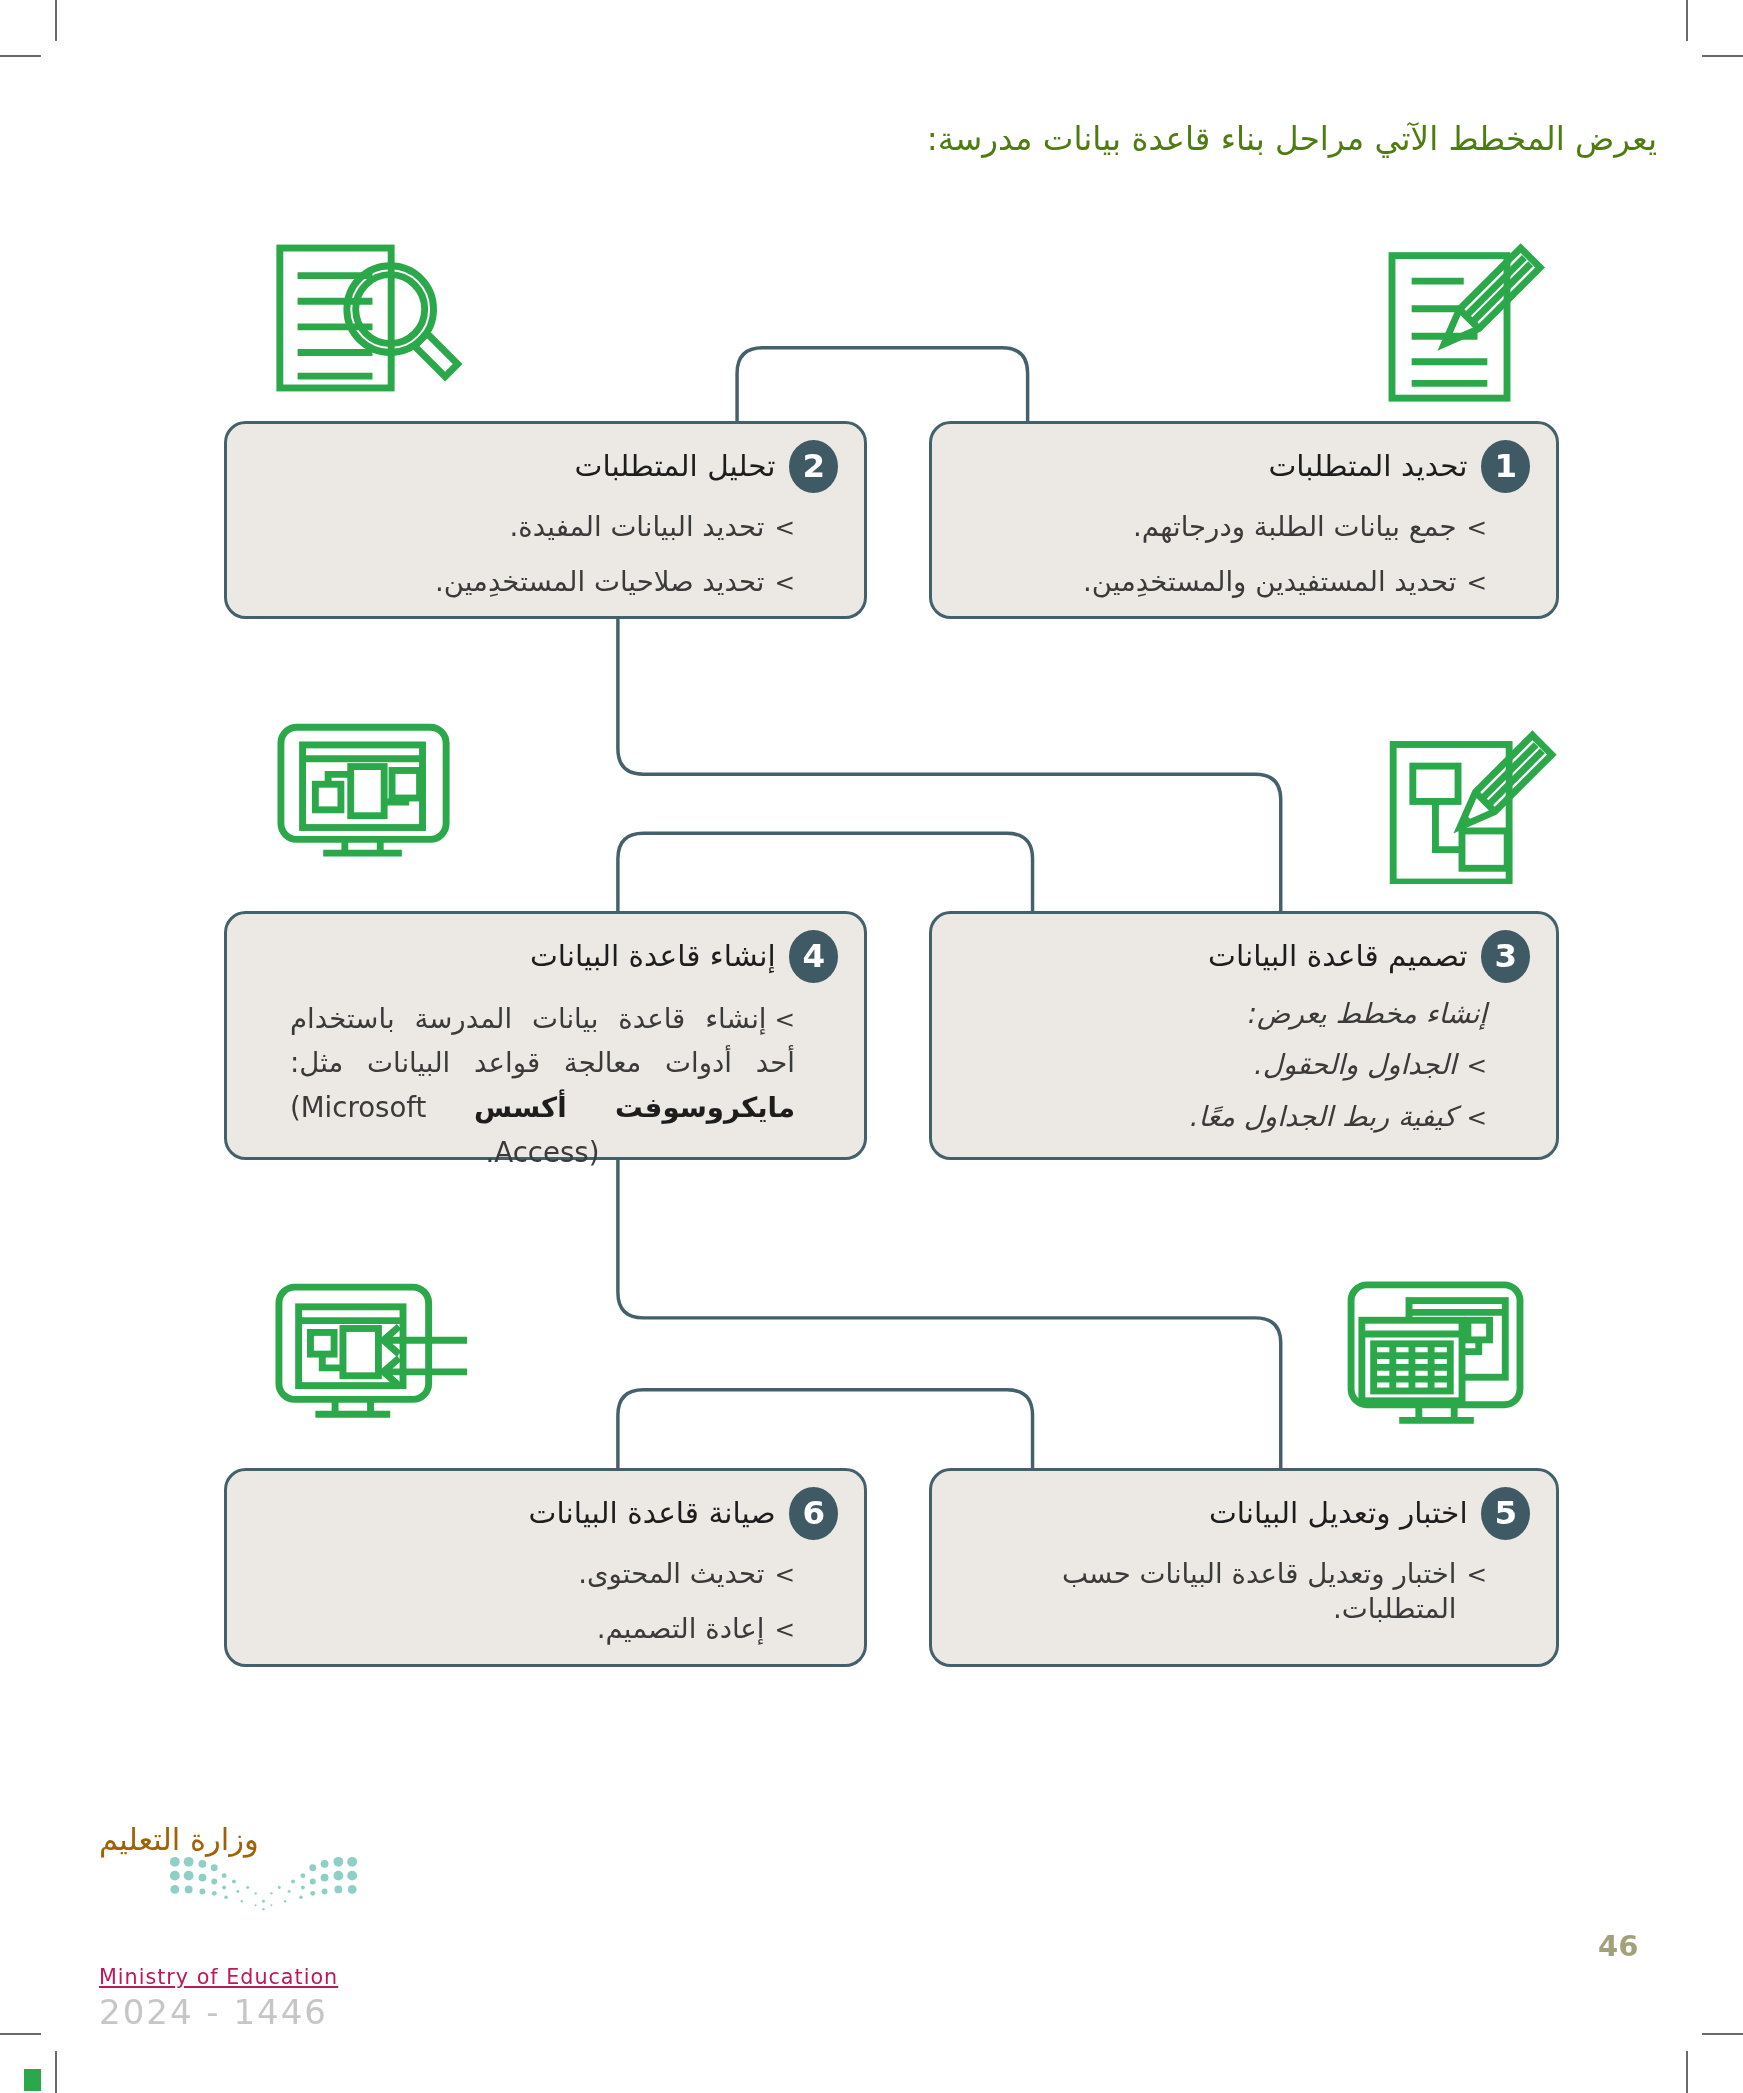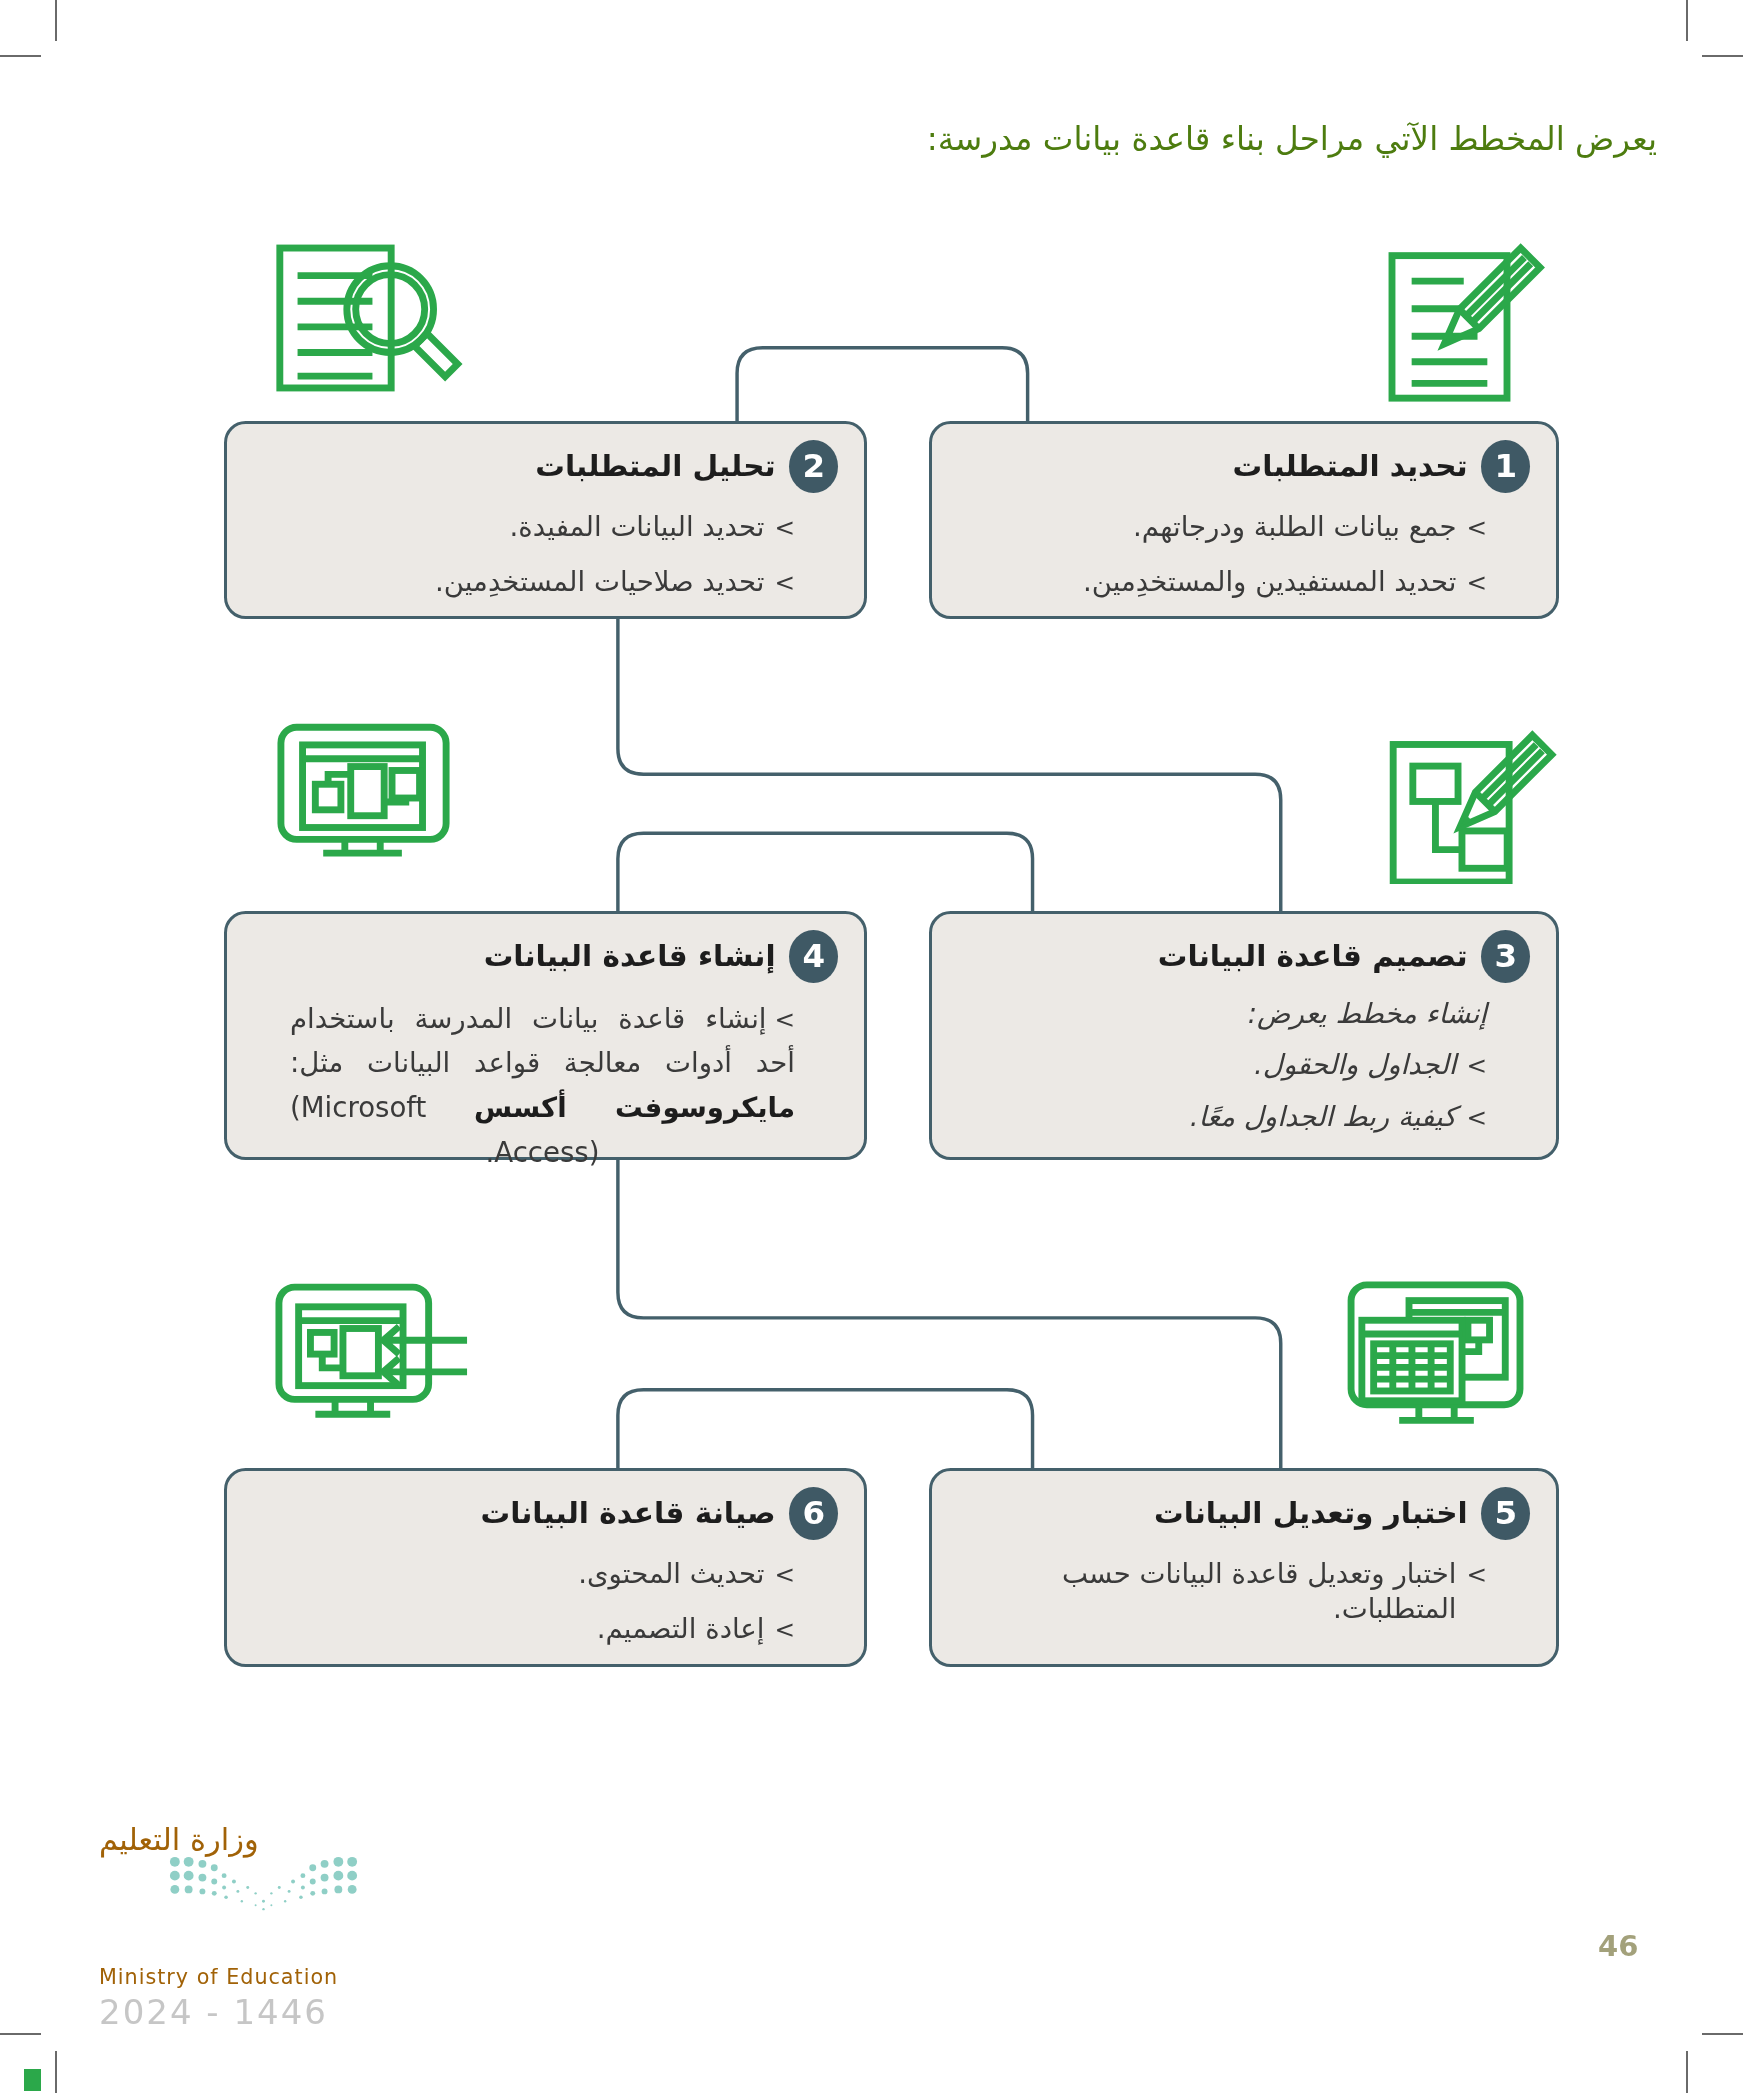--- a/index.html
+++ b/index.html
@@ -6,40 +6,40 @@
   body{font-family:"DejaVu Sans",sans-serif;}
   .page{position:relative;width:1744px;height:2093px;background:#ffffff;overflow:hidden;}
 
   
   .connectors{position:absolute;left:0;top:0;z-index:1;}
 
   
   .step-box{position:absolute;z-index:2;background:#ECE9E5;border:3px solid #44606B;border-radius:21.7px;box-sizing:border-box;direction:rtl;}
   .step-header{display:flex;align-items:center;gap:13.8px;padding:15.8px 25.6px 0 19.7px;}
   .step-num{width:49px;height:53px;border-radius:50%;background:#3F5965;color:#ffffff;font-weight:bold;font-size:32.5px;display:flex;align-items:center;justify-content:center;flex:0 0 auto;}
-  .step-title{font-size:29.6px;font-weight:bold;color:#1d1d1d;}
+  .step-title{font-size:29.6px;font-weight:normal;color:#1d1d1d;}
   .step-lines{padding:15.8px 69px 0 29.6px;display:flex;flex-direction:column;gap:19.7px;}
   .step-line{font-size:27.6px;color:#3a3a3a;display:flex;gap:9.9px;align-items:baseline;line-height:1.3;}
   .marker{direction:ltr;unicode-bidi:bidi-override;font-size:24.6px;color:#3a3a3a;flex:0 0 auto;}
   .marker:empty{display:none;}
   .step-para{padding:13.8px 69px 0 33px;font-size:27.6px;color:#3a3a3a;line-height:1.62;text-align:justify;text-align-last:center;direction:rtl;margin-left:30px;}
   .step-para .marker{margin-left:7.9px;}
   .latin{direction:ltr;unicode-bidi:embed;}
   .bold-ar{font-weight:bold;color:#1d1d1d;}
 
   
   .page-title{position:absolute;top:120px;right:87px;z-index:2;font-size:32.5px;color:#4d7c0f;direction:rtl;}
 
   
   .icon{position:absolute;z-index:2;}
 
   
   .logo-dots{position:absolute;left:165px;top:1850px;}
   .ministry-ar{position:absolute;left:99px;top:1822px;font-size:30.5px;font-weight:normal;color:#a16207;direction:rtl;}
-  .ministry-en{position:absolute;left:99px;top:1965px;font-size:20.7px;color:#a16207;letter-spacing:1px;}
+  .ministry-en{position:absolute;left:99px;top:1965px;font-size:20.7px;color:#be185d;letter-spacing:1px;text-decoration:underline;}
   .ministry-years{position:absolute;left:99px;top:1992px;font-size:34px;color:#C6C6C6;letter-spacing:2px;}
   .page-number{position:absolute;left:1598px;top:1929px;font-size:29px;font-weight:bold;color:#A3A17B;}
 
   
   .crop{position:absolute;background:#6a6a6a;}
   .green-mark{position:absolute;left:23.6px;top:2069px;width:17.7px;height:21.7px;background:#2BA84A;}
 </style>
 </head>
 <body>
 

